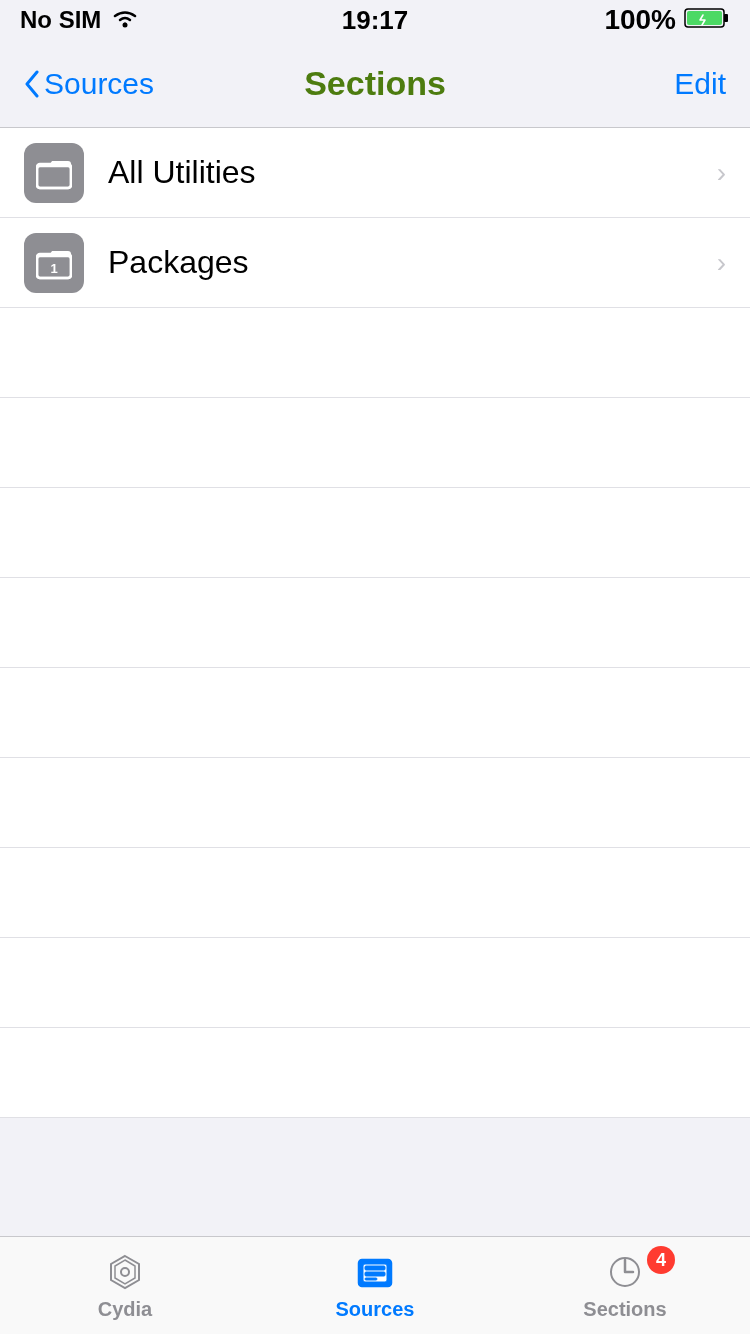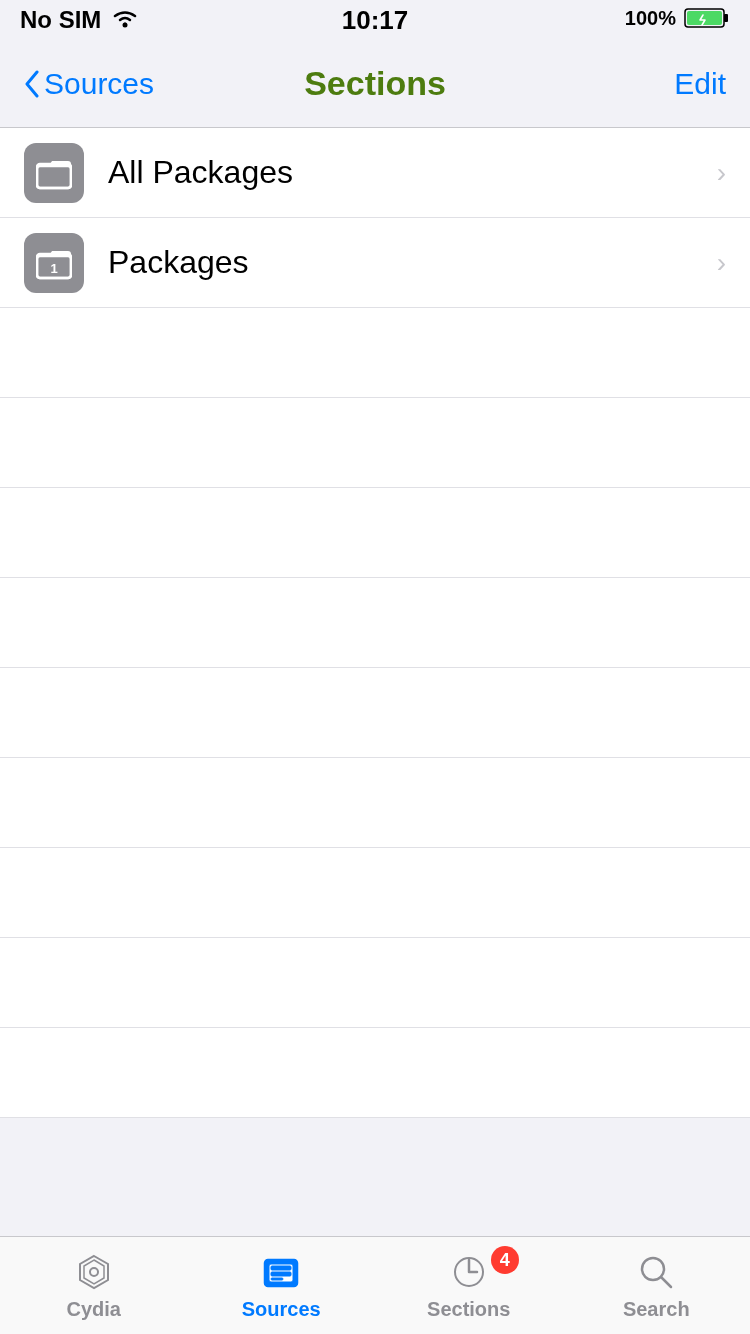--- a/index.html
+++ b/index.html
@@ -35,23 +35,23 @@
     .status-center {
       font-size: 26px;
       font-weight: 600;
       color: #000;
       position: absolute;
       left: 50%;
       transform: translateX(-50%);
     }
     .status-right {
       display: flex;
-      align-items: flex-start;
+      align-items: flex-end;
       gap: 8px;
-      font-size: 20px;
+      font-size: 28px;
       font-weight: 600;
       color: #000;
     }
 
     
     .nav-bar {
       width: 750px;
       height: 88px;
       background: #f2f2f7;
       border-bottom: 1px solid #c8c8cc;
@@ -212,21 +212,21 @@
 
     <span>
       <svg width="28" height="20" viewBox="0 0 28 20">
         <path d="M14 16 L14 16" stroke="#000" stroke-width="3" stroke-linecap="round"></path>
         <path d="M9 12 Q14 8 19 12" stroke="#000" stroke-width="2.5" stroke-linecap="round" fill="none"></path>
         <path d="M4 8 Q14 1 24 8" stroke="#000" stroke-width="2.5" stroke-linecap="round" fill="none"></path>
         <circle cx="14" cy="17" r="2.5" fill="#000"></circle>
       </svg>
     </span>
   </div>
-  <div class="status-center">10:17</div>
+  <div class="status-center">19:17</div>
   <div class="status-right">
     <span>100%</span>
     <span>
       <svg width="46" height="22" viewBox="0 0 46 22">
         <rect x="1" y="2" width="39" height="18" rx="3" ry="3" stroke="#000" stroke-width="1.5" fill="none"></rect>
         <rect x="40" y="7" width="4" height="8" rx="1" fill="#000"></rect>
         <rect x="3" y="4" width="35" height="14" rx="2" fill="#4cd964"></rect>
         <path d="M19 8 L16 13 L21 13 L18 18" stroke="#fff" stroke-width="1.5" fill="none" stroke-linecap="round" stroke-linejoin="round"></path>
       </svg>
     </span>
@@ -249,21 +249,21 @@
   <div class="table-container">
 
     <div class="table-row">
       <div class="row-icon">
         <svg width="36" height="34" viewBox="0 0 36 34" fill="none">
           <rect x="1" y="8" width="34" height="24" rx="3" fill="none" stroke="#fff" stroke-width="2.5"></rect>
           <path d="M1 10 Q1 8 4 8 L14 8 L16 5 L32 5 Q35 5 35 8 L35 11 L1 11 Z" fill="#fff"></path>
           <rect x="1" y="10" width="34" height="22" rx="3" fill="none" stroke="#fff" stroke-width="2.5"></rect>
         </svg>
       </div>
-      <span class="row-label">All Packages</span>
+      <span class="row-label">All Utilities</span>
       <span class="row-chevron">›</span>
     </div>
 
     <div class="table-row">
       <div class="row-icon">
         <svg width="36" height="34" viewBox="0 0 36 34" fill="none">
           <rect x="1" y="8" width="34" height="24" rx="3" fill="none" stroke="#fff" stroke-width="2.5"></rect>
           <path d="M1 10 Q1 8 4 8 L14 8 L16 5 L32 5 Q35 5 35 8 L35 11 L1 11 Z" fill="#fff"></path>
           <rect x="1" y="10" width="34" height="22" rx="3" fill="none" stroke="#fff" stroke-width="2.5"></rect>
           <text x="18" y="27" text-anchor="middle" fill="#fff" font-size="13" font-weight="700" font-family="Helvetica">1</text>
@@ -319,23 +319,14 @@
       <svg width="44" height="44" viewBox="0 0 44 44" fill="none">
         <circle cx="22" cy="22" r="14" stroke="#8e8e93" stroke-width="2" fill="none"></circle>
         <path d="M22 10 L22 22 L30 22" stroke="#8e8e93" stroke-width="2.5" stroke-linecap="round" stroke-linejoin="round"></path>
       </svg>
     </div>
     <div class="badge">4</div>
     <span class="tab-label">Sections</span>
   </div>
 
 
-  <div class="tab-item">
-    <div class="tab-icon">
-      <svg width="44" height="44" viewBox="0 0 44 44" fill="none">
-        <circle cx="19" cy="19" r="11" stroke="#8e8e93" stroke-width="2.5" fill="none"></circle>
-        <path d="M27 27 L37 37" stroke="#8e8e93" stroke-width="2.5" stroke-linecap="round"></path>
-      </svg>
-    </div>
-    <span class="tab-label">Search</span>
-  </div>
 
 </div>
 
 </body></html>

